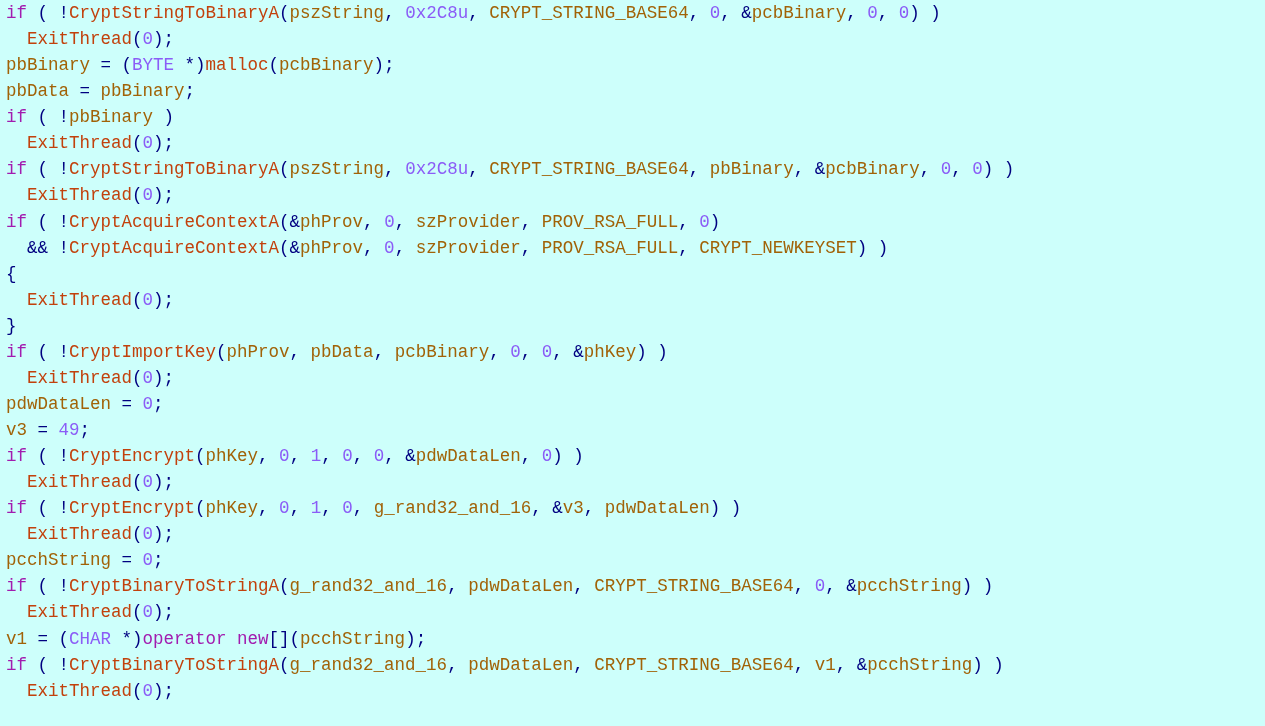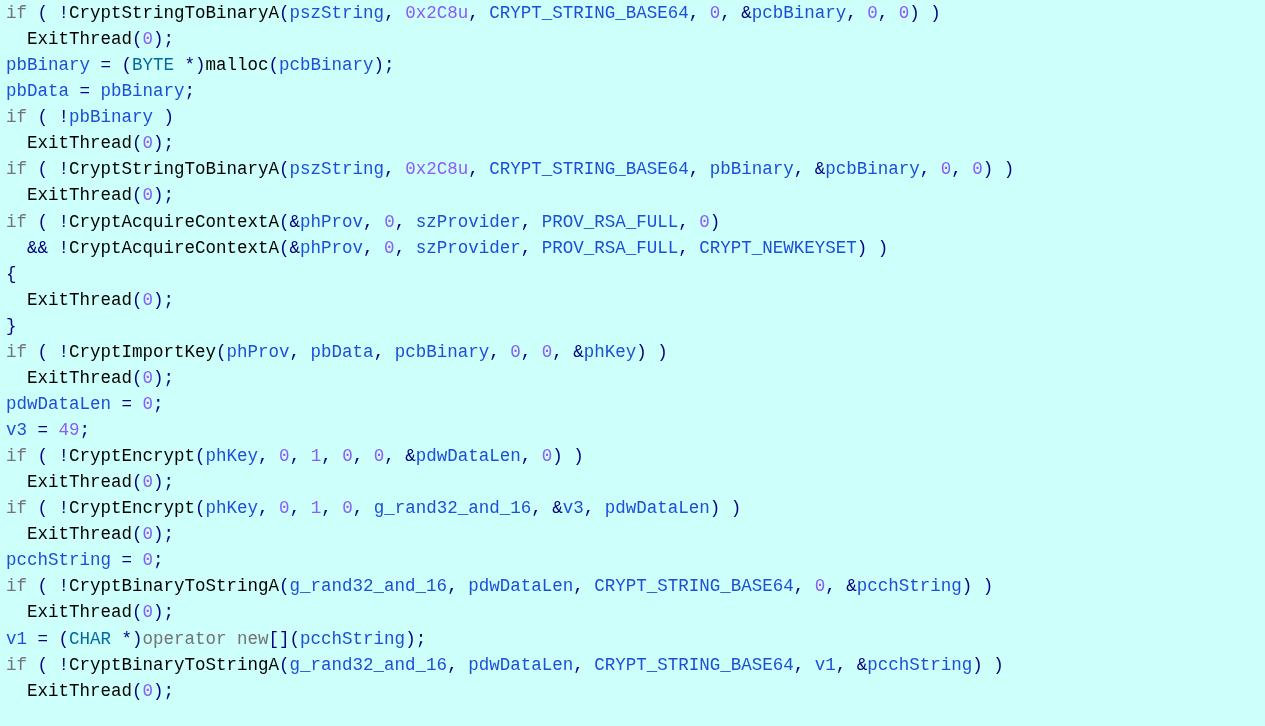--- a/index.html
+++ b/index.html
@@ -1,20 +1,20 @@
 <!DOCTYPE html>
 <html><head>
 <meta charset="utf-8">
 <style>
   html,body{margin:0;padding:0;background:#cdfffb;font-family:Consolas,'Courier New',monospace;font-size:17.5px;line-height:1.49;color:#000080}
   .code{white-space:pre;padding:0 6px 4px 6px}
   .line{display:block}
-  .kw{color:#737373}
-  .fn{color:#000000}
-  .var{color:#1d4ed8}
+  .kw{color:#a21caf}
+  .fn{color:#c2410c}
+  .var{color:#a16207}
   .lt{color:#8b5cf6}
   .op{color:#000080}
-  .ty{color:#0369a1}
+  .ty{color:#8b5cf6}
 </style>
 </head>
 <body>
 
 <div class="code" id="code-block"><span class="line"><span class="kw">if</span><span class="op"> (</span><span class="op"> !</span><span class="fn">CryptStringToBinaryA</span><span class="op">(</span><span class="var">pszString</span><span class="op">, </span><span class="lt">0x2C8u</span><span class="op">, </span><span class="var">CRYPT_STRING_BASE64</span><span class="op">, </span><span class="lt">0</span><span class="op">, &amp;</span><span class="var">pcbBinary</span><span class="op">, </span><span class="lt">0</span><span class="op">, </span><span class="lt">0</span><span class="op">)</span><span class="op"> )</span></span><span class="line"><span class="op">  </span><span class="fn">ExitThread</span><span class="op">(</span><span class="lt">0</span><span class="op">);</span></span><span class="line"><span class="var">pbBinary</span><span class="op"> = (</span><span class="ty">BYTE</span><span class="op"> *)</span><span class="fn">malloc</span><span class="op">(</span><span class="var">pcbBinary</span><span class="op">);</span></span><span class="line"><span class="var">pbData</span><span class="op"> = </span><span class="var">pbBinary</span><span class="op">;</span></span><span class="line"><span class="kw">if</span><span class="op"> ( !</span><span class="var">pbBinary</span><span class="op"> )</span></span><span class="line"><span class="op">  </span><span class="fn">ExitThread</span><span class="op">(</span><span class="lt">0</span><span class="op">);</span></span><span class="line"><span class="kw">if</span><span class="op"> ( !</span><span class="fn">CryptStringToBinaryA</span><span class="op">(</span><span class="var">pszString</span><span class="op">, </span><span class="lt">0x2C8u</span><span class="op">, </span><span class="var">CRYPT_STRING_BASE64</span><span class="op">, </span><span class="var">pbBinary</span><span class="op">, &amp;</span><span class="var">pcbBinary</span><span class="op">, </span><span class="lt">0</span><span class="op">, </span><span class="lt">0</span><span class="op">) )</span></span><span class="line"><span class="op">  </span><span class="fn">ExitThread</span><span class="op">(</span><span class="lt">0</span><span class="op">);</span></span><span class="line"><span class="kw">if</span><span class="op"> ( !</span><span class="fn">CryptAcquireContextA</span><span class="op">(&amp;</span><span class="var">phProv</span><span class="op">, </span><span class="lt">0</span><span class="op">, </span><span class="var">szProvider</span><span class="op">, </span><span class="var">PROV_RSA_FULL</span><span class="op">, </span><span class="lt">0</span><span class="op">)</span></span><span class="line"><span class="op">  &amp;&amp; !</span><span class="fn">CryptAcquireContextA</span><span class="op">(&amp;</span><span class="var">phProv</span><span class="op">, </span><span class="lt">0</span><span class="op">, </span><span class="var">szProvider</span><span class="op">, </span><span class="var">PROV_RSA_FULL</span><span class="op">, </span><span class="var">CRYPT_NEWKEYSET</span><span class="op">) )</span></span><span class="line"><span class="op">{</span></span><span class="line"><span class="op">  </span><span class="fn">ExitThread</span><span class="op">(</span><span class="lt">0</span><span class="op">);</span></span><span class="line"><span class="op">}</span></span><span class="line"><span class="kw">if</span><span class="op"> ( !</span><span class="fn">CryptImportKey</span><span class="op">(</span><span class="var">phProv</span><span class="op">, </span><span class="var">pbData</span><span class="op">, </span><span class="var">pcbBinary</span><span class="op">, </span><span class="lt">0</span><span class="op">, </span><span class="lt">0</span><span class="op">, &amp;</span><span class="var">phKey</span><span class="op">) )</span></span><span class="line"><span class="op">  </span><span class="fn">ExitThread</span><span class="op">(</span><span class="lt">0</span><span class="op">);</span></span><span class="line"><span class="var">pdwDataLen</span><span class="op"> = </span><span class="lt">0</span><span class="op">;</span></span><span class="line"><span class="var">v3</span><span class="op"> = </span><span class="lt">49</span><span class="op">;</span></span><span class="line"><span class="kw">if</span><span class="op"> ( !</span><span class="fn">CryptEncrypt</span><span class="op">(</span><span class="var">phKey</span><span class="op">, </span><span class="lt">0</span><span class="op">, </span><span class="lt">1</span><span class="op">, </span><span class="lt">0</span><span class="op">, </span><span class="lt">0</span><span class="op">, &amp;</span><span class="var">pdwDataLen</span><span class="op">, </span><span class="lt">0</span><span class="op">) )</span></span><span class="line"><span class="op">  </span><span class="fn">ExitThread</span><span class="op">(</span><span class="lt">0</span><span class="op">);</span></span><span class="line"><span class="kw">if</span><span class="op"> ( !</span><span class="fn">CryptEncrypt</span><span class="op">(</span><span class="var">phKey</span><span class="op">, </span><span class="lt">0</span><span class="op">, </span><span class="lt">1</span><span class="op">, </span><span class="lt">0</span><span class="op">, </span><span class="var">g_rand32_and_16</span><span class="op">, &amp;</span><span class="var">v3</span><span class="op">, </span><span class="var">pdwDataLen</span><span class="op">) )</span></span><span class="line"><span class="op">  </span><span class="fn">ExitThread</span><span class="op">(</span><span class="lt">0</span><span class="op">);</span></span><span class="line"><span class="var">pcchString</span><span class="op"> = </span><span class="lt">0</span><span class="op">;</span></span><span class="line"><span class="kw">if</span><span class="op"> ( !</span><span class="fn">CryptBinaryToStringA</span><span class="op">(</span><span class="var">g_rand32_and_16</span><span class="op">, </span><span class="var">pdwDataLen</span><span class="op">, </span><span class="var">CRYPT_STRING_BASE64</span><span class="op">, </span><span class="lt">0</span><span class="op">, &amp;</span><span class="var">pcchString</span><span class="op">) )</span></span><span class="line"><span class="op">  </span><span class="fn">ExitThread</span><span class="op">(</span><span class="lt">0</span><span class="op">);</span></span><span class="line"><span class="var">v1</span><span class="op"> = (</span><span class="ty">CHAR</span><span class="op"> *)</span><span class="kw">operator new</span><span class="op">[](</span><span class="var">pcchString</span><span class="op">);</span></span><span class="line"><span class="kw">if</span><span class="op"> ( !</span><span class="fn">CryptBinaryToStringA</span><span class="op">(</span><span class="var">g_rand32_and_16</span><span class="op">, </span><span class="var">pdwDataLen</span><span class="op">, </span><span class="var">CRYPT_STRING_BASE64</span><span class="op">, </span><span class="var">v1</span><span class="op">, &amp;</span><span class="var">pcchString</span><span class="op">) )</span></span><span class="line"><span class="op">  </span><span class="fn">ExitThread</span><span class="op">(</span><span class="lt">0</span><span class="op">);</span></span></div>
 
 </body></html>

